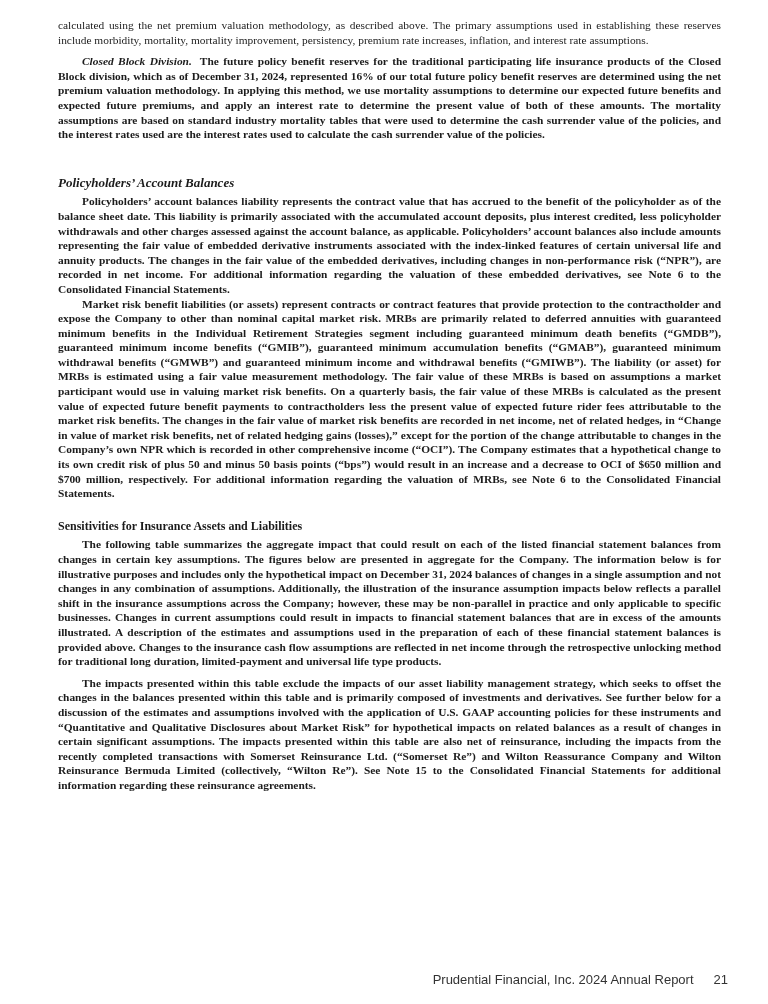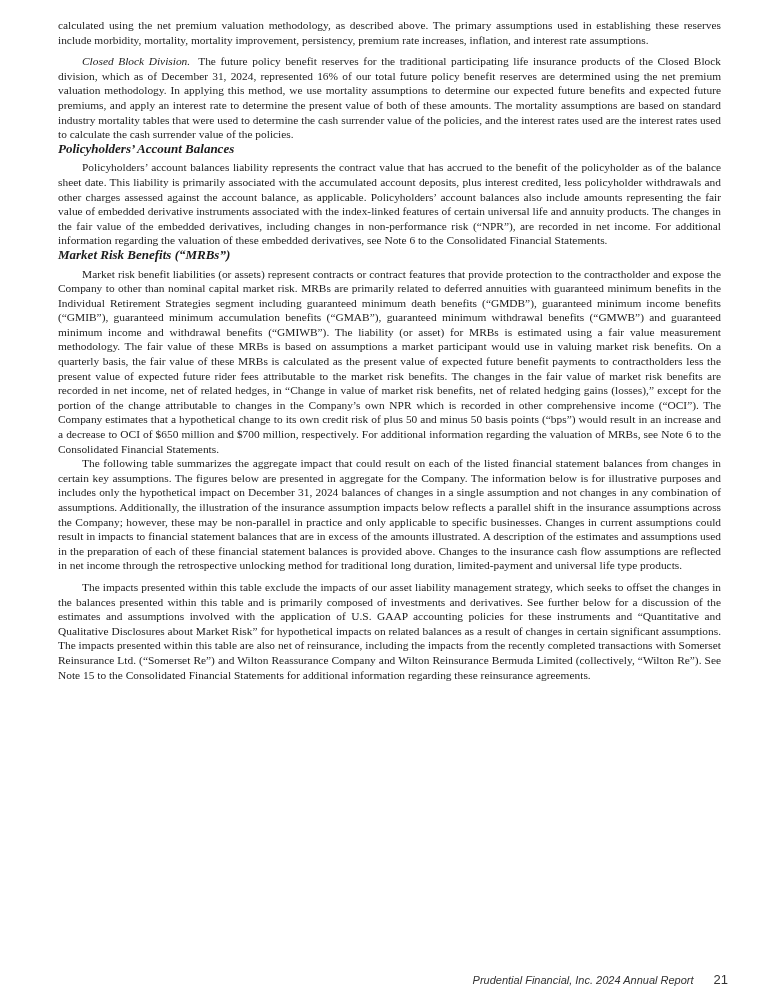--- a/index.html
+++ b/index.html
@@ -4,51 +4,51 @@
 <style>
   html, body { margin: 0; padding: 0; background: #ffffff; }
   body { width: 768px; height: 1004px; position: relative; overflow: hidden; }
   .page {
     position: absolute; left: 58px; top: 18px; width: 663px;
     font-family: "Liberation Serif", "DejaVu Serif", serif;
     font-size: 11.4px; line-height: 14.6px; color: #1c1c1c;
     text-align: justify;
   }
   p { margin: 0; }
-  .indent { text-indent: 24px; }
+  .indent { text-indent: 24px; font-weight: bold; }
   .gap { margin-top: 7px; }
   .h-italic {
     font-style: italic; font-weight: bold; font-size: 13px;
-    margin-top: 0; margin-bottom: 4px; text-align: left;
+    margin-top: 34px; margin-bottom: 4px; text-align: left;
   }
   .h-bold {
     font-weight: bold; font-size: 12px;
     margin-top: 18px; margin-bottom: 4px; text-align: left;
   }
   .lead-italic { font-style: italic; margin-right: 8px; }
   .footer {
     position: absolute; right: 40px; top: 970px;
     font-family: "Liberation Sans", "DejaVu Sans", sans-serif;
     color: #333; white-space: nowrap;
   }
-  .footer .footer-text { font-size: 11px; font-style: italic; }
+  .footer .footer-text { font-size: 13px; }
   .footer .page-num { font-size: 13px; margin-left: 20px; }
 </style>
 </head>
 <body>
 
 <div class="page">
   <p>calculated using the net premium valuation methodology, as described above. The primary assumptions used in establishing these reserves include morbidity, mortality, mortality improvement, persistency, premium rate increases, inflation, and interest rate assumptions.</p>
   <p class="indent gap"><span class="lead-italic">Closed Block Division.</span><span>The future policy benefit reserves for the traditional participating life insurance products of the Closed Block division, which as of December 31, 2024, represented 16% of our total future policy benefit reserves are determined using the net premium valuation methodology. In applying this method, we use mortality assumptions to determine our expected future benefits and expected future premiums, and apply an interest rate to determine the present value of both of these amounts. The mortality assumptions are based on standard industry mortality tables that were used to determine the cash surrender value of the policies, and the interest rates used are the interest rates used to calculate the cash surrender value of the policies.</span></p>
 
   <div class="h-italic">Policyholders’ Account Balances</div>
   <p class="indent">Policyholders’ account balances liability represents the contract value that has accrued to the benefit of the policyholder as of the balance sheet date. This liability is primarily associated with the accumulated account deposits, plus interest credited, less policyholder withdrawals and other charges assessed against the account balance, as applicable. Policyholders’ account balances also include amounts representing the fair value of embedded derivative instruments associated with the index-linked features of certain universal life and annuity products. The changes in the fair value of the embedded derivatives, including changes in non-performance risk (“NPR”), are recorded in net income. For additional information regarding the valuation of these embedded derivatives, see Note 6 to the Consolidated Financial Statements.</p>
 
-  <div class="h-italic">Market Risk Benefits (“MRBs”)</div>
   <p class="indent">Market risk benefit liabilities (or assets) represent contracts or contract features that provide protection to the contractholder and expose the Company to other than nominal capital market risk. MRBs are primarily related to deferred annuities with guaranteed minimum benefits in the Individual Retirement Strategies segment including guaranteed minimum death benefits (“GMDB”), guaranteed minimum income benefits (“GMIB”), guaranteed minimum accumulation benefits (“GMAB”), guaranteed minimum withdrawal benefits (“GMWB”) and guaranteed minimum income and withdrawal benefits (“GMIWB”). The liability (or asset) for MRBs is estimated using a fair value measurement methodology. The fair value of these MRBs is based on assumptions a market participant would use in valuing market risk benefits. On a quarterly basis, the fair value of these MRBs is calculated as the present value of expected future benefit payments to contractholders less the present value of expected future rider fees attributable to the market risk benefits. The changes in the fair value of market risk benefits are recorded in net income, net of related hedges, in “Change in value of market risk benefits, net of related hedging gains (losses),” except for the portion of the change attributable to changes in the Company’s own NPR which is recorded in other comprehensive income (“OCI”). The Company estimates that a hypothetical change to its own credit risk of plus 50 and minus 50 basis points (“bps”) would result in an increase and a decrease to OCI of $650 million and $700 million, respectively. For additional information regarding the valuation of MRBs, see Note 6 to the Consolidated Financial Statements.</p>
 
+  <div class="h-bold">Sensitivities for Insurance Assets and Liabilities</div>
   <p class="indent">The following table summarizes the aggregate impact that could result on each of the listed financial statement balances from changes in certain key assumptions. The figures below are presented in aggregate for the Company. The information below is for illustrative purposes and includes only the hypothetical impact on December 31, 2024 balances of changes in a single assumption and not changes in any combination of assumptions. Additionally, the illustration of the insurance assumption impacts below reflects a parallel shift in the insurance assumptions across the Company; however, these may be non-parallel in practice and only applicable to specific businesses. Changes in current assumptions could result in impacts to financial statement balances that are in excess of the amounts illustrated. A description of the estimates and assumptions used in the preparation of each of these financial statement balances is provided above. Changes to the insurance cash flow assumptions are reflected in net income through the retrospective unlocking method for traditional long duration, limited-payment and universal life type products.</p>
   <p class="indent gap">The impacts presented within this table exclude the impacts of our asset liability management strategy, which seeks to offset the changes in the balances presented within this table and is primarily composed of investments and derivatives. See further below for a discussion of the estimates and assumptions involved with the application of U.S. GAAP accounting policies for these instruments and “Quantitative and Qualitative Disclosures about Market Risk” for hypothetical impacts on related balances as a result of changes in certain significant assumptions. The impacts presented within this table are also net of reinsurance, including the impacts from the recently completed transactions with Somerset Reinsurance Ltd. (“Somerset Re”) and Wilton Reassurance Company and Wilton Reinsurance Bermuda Limited (collectively, “Wilton Re”). See Note 15 to the Consolidated Financial Statements for additional information regarding these reinsurance agreements.</p>
 </div>
 
 <div class="footer">
   <span class="footer-text">Prudential Financial, Inc. 2024 Annual Report</span><span class="page-num">21</span>
 </div>
 
 </body></html>

